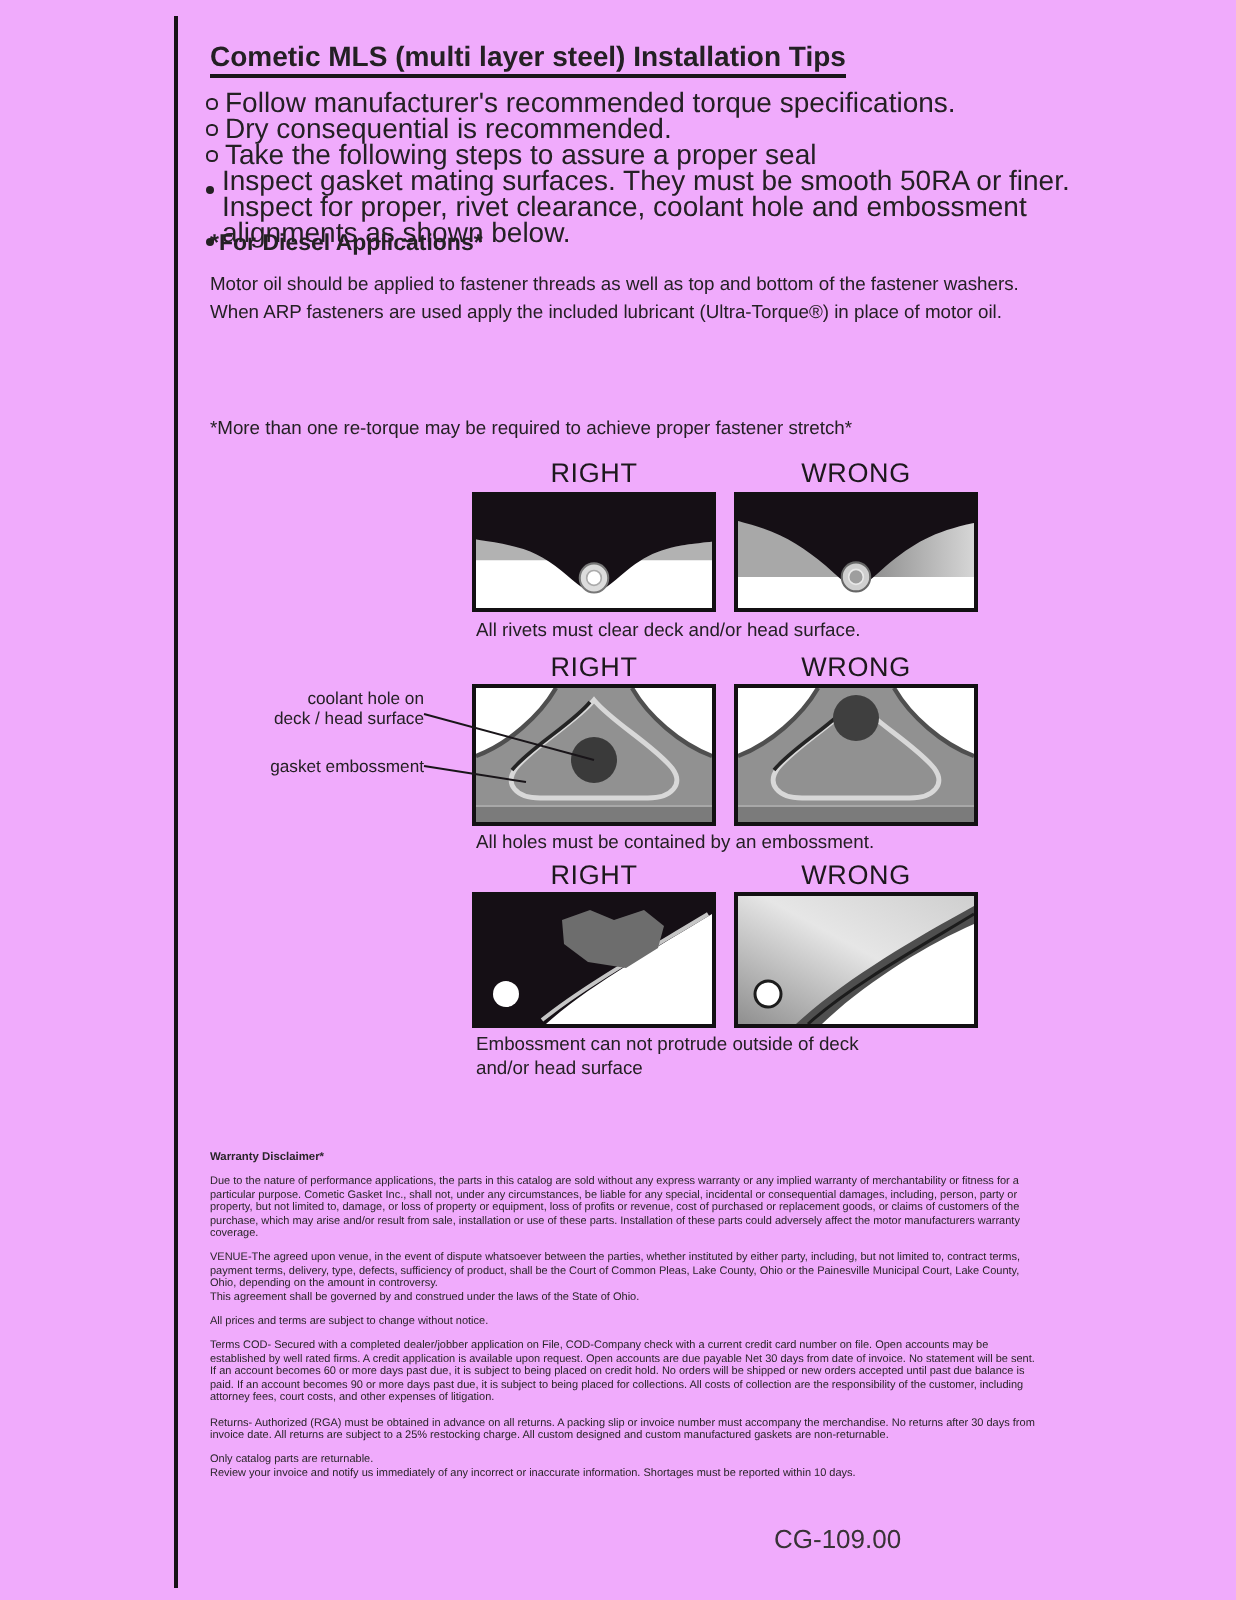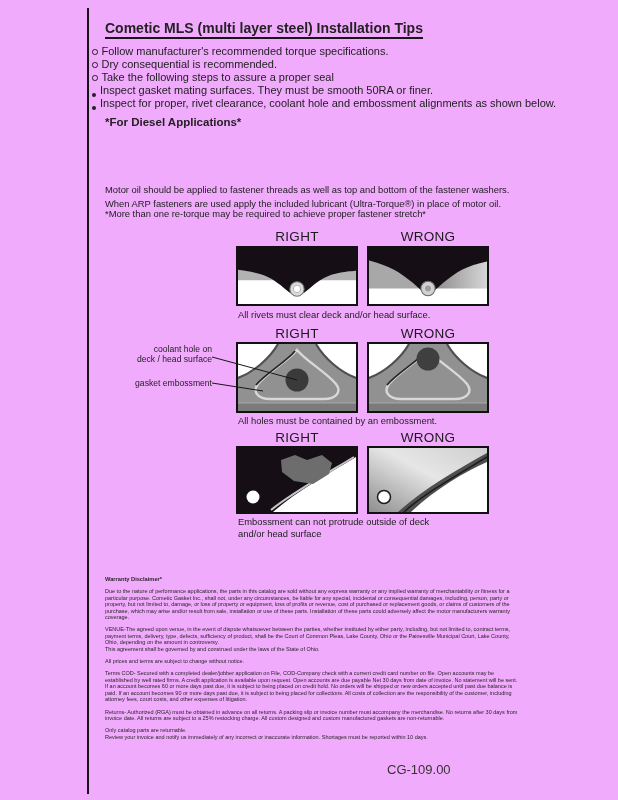--- a/index.html
+++ b/index.html
@@ -5,28 +5,28 @@
   html,body{margin:0;padding:0;background:#ffffff;}
   .page{
     position:relative; width:618px; height:800px; background:#f0abfc; overflow:hidden;
     font-family:"Liberation Sans", sans-serif; color:#242024;
   }
   .edge-line{position:absolute; left:87px; top:8px; width:2px; height:786px; background:#17121 7;background:#171217;}
   .title{
     position:absolute; left:105px; top:20px; font-size:14px; font-weight:bold;
     border-bottom:2px solid #1a151a; padding-bottom:1px; white-space:nowrap;
   }
-  .tips{position:absolute; left:92px; top:45px; width:480px; font-size:11px; line-height:13px;}
+  .tips{position:absolute; left:103px; top:45px; width:480px; font-size:14px; line-height:13px;}
   .b-row{display:flex; align-items:flex-start;}
   .b-icon{flex:0 0 auto; width:3.5px;height:3.5px;border:1px solid #242024;border-radius:50%;margin:4px 4px 0 0;}
   .sb-row{display:flex; align-items:flex-end; }
   .sb-icon{flex:0 0 auto; width:4px;height:4px;background:#242024;border-radius:50%;margin:4px 4px 0 0;}
   .diesel-h{position:absolute; left:105px; top:116px; font-size:11.5px; font-weight:bold;}
   .para{position:absolute; left:105px; width:422px; font-size:9.4px; line-height:13.5px;}
-  .p1{top:135px;margin-top:48px;}
+  .p1{top:135px;}
   .p2{top:166px;}
   .note{top:207px; width:460px;}
   .hdr{position:absolute; width:122px; text-align:center; font-size:13.5px; color:#1d181d; letter-spacing:0.3px;}
   .hx-l{left:236px;} .hx-r{left:367px;}
   .h1{top:229px;} .h2{top:326px;} .h3{top:430px;}
   .panel{position:absolute; border:2px solid #131013; box-sizing:border-box; background:#fff;}
   .panel svg{width:100%; height:100%; display:block;}
   .px-l{left:236px; width:122px;} .px-r{left:367px; width:122px;}
   .r1{top:246px; height:60px;}
   .r2{top:342px; height:71px;}

